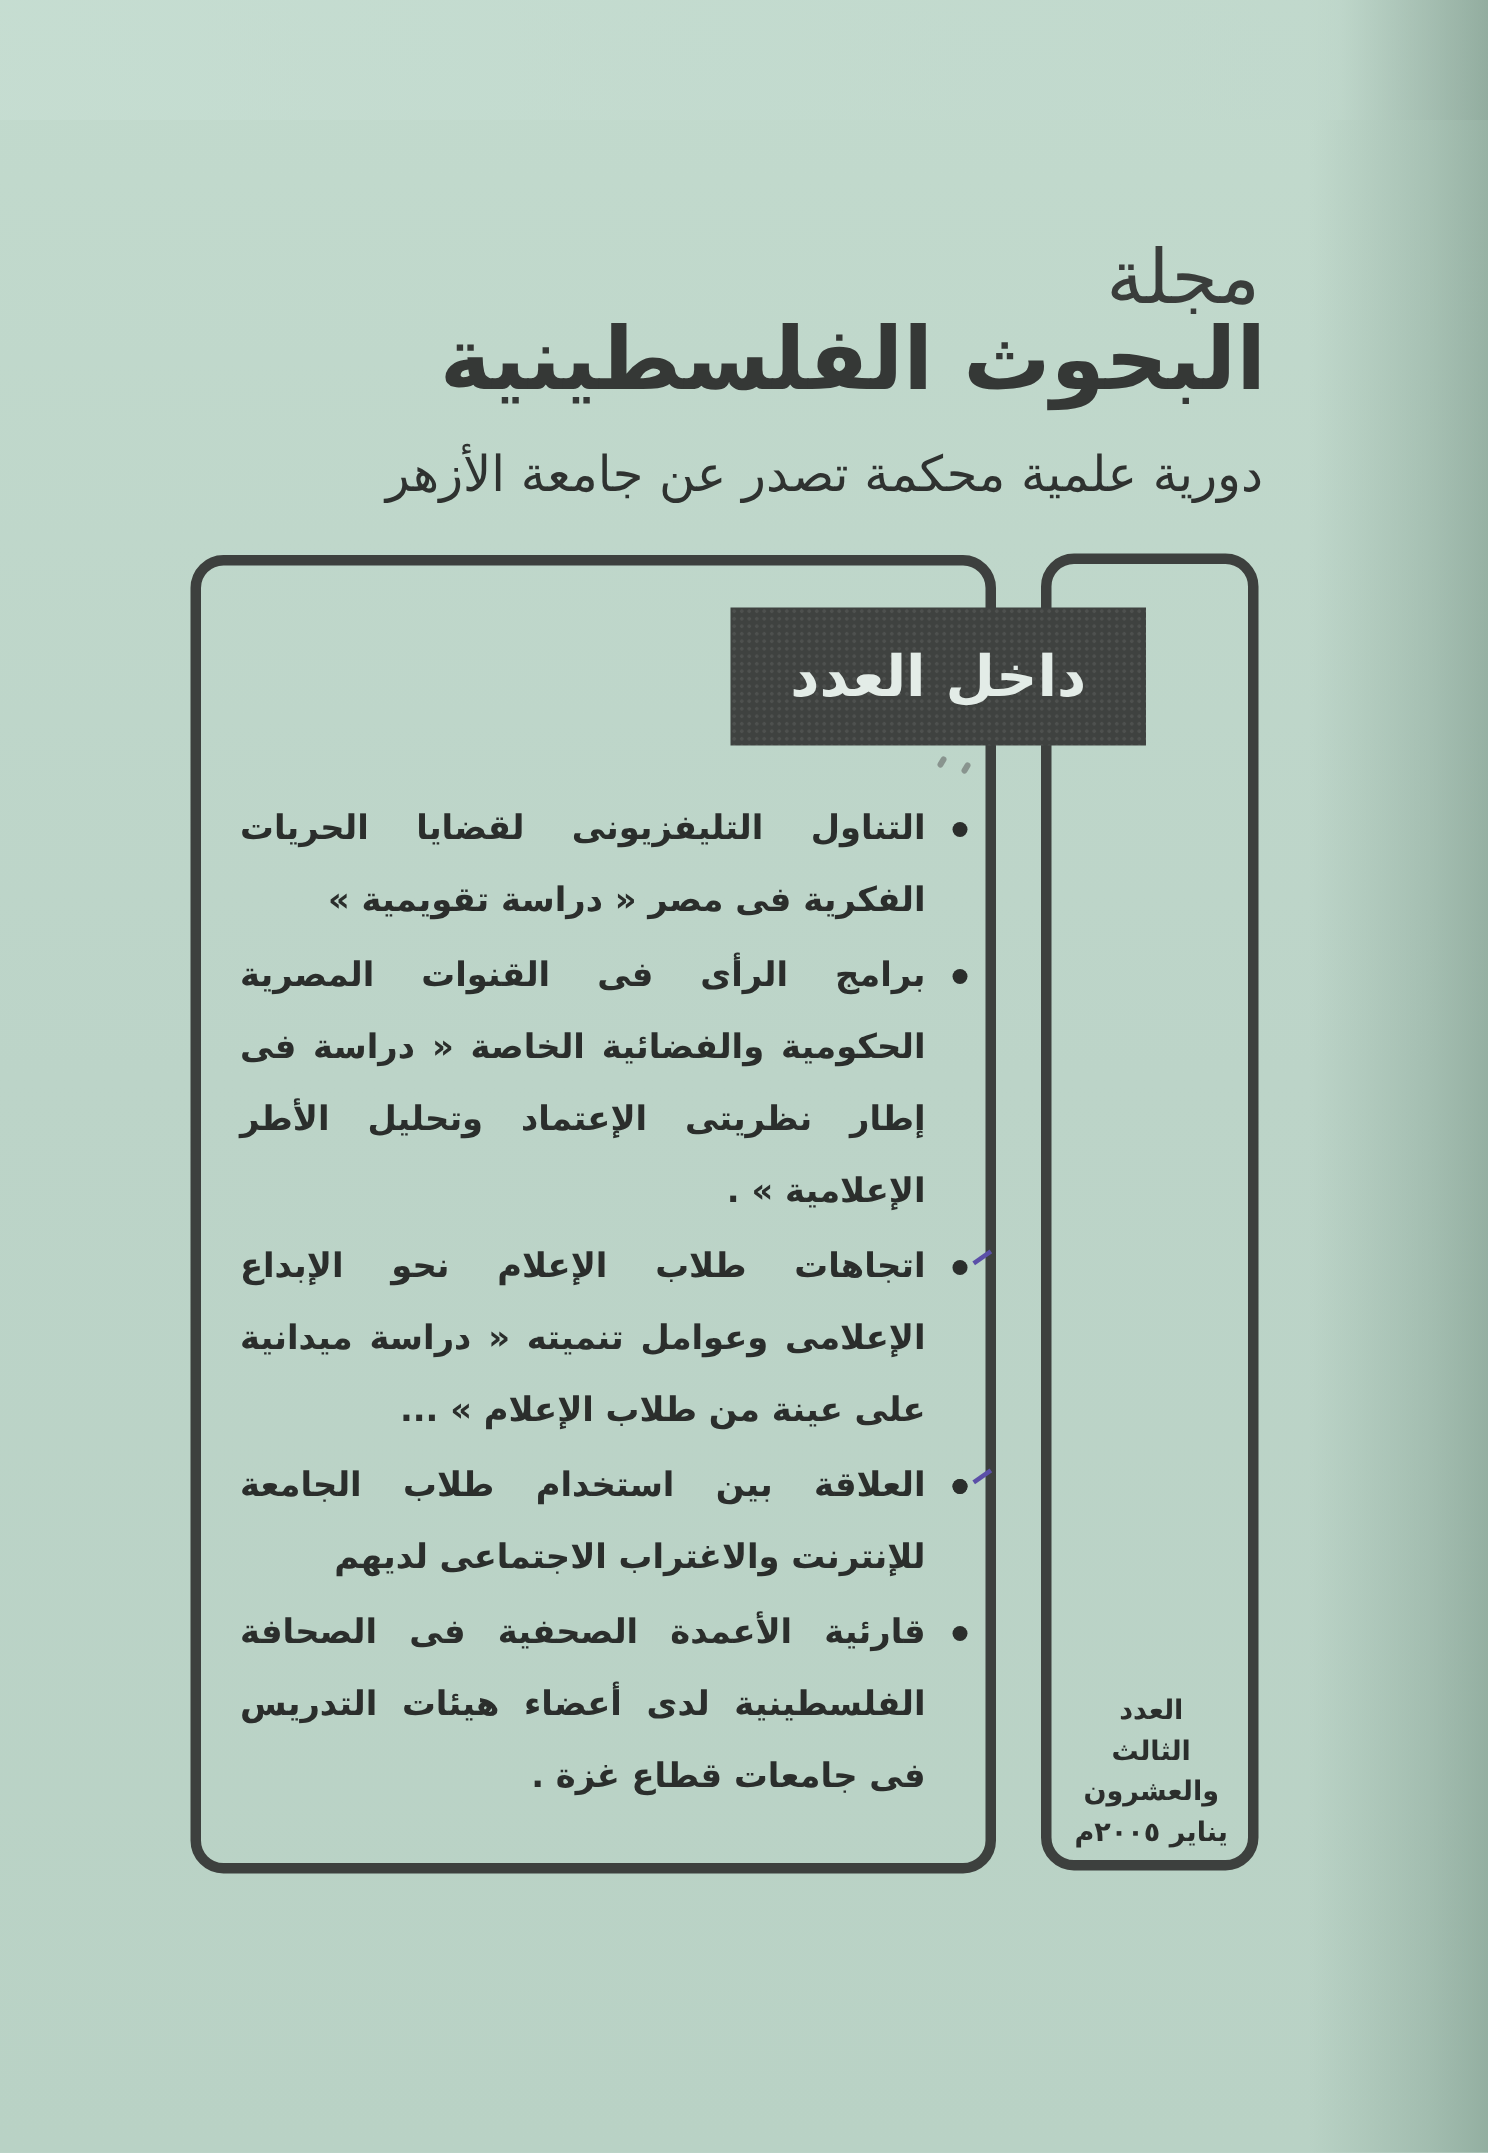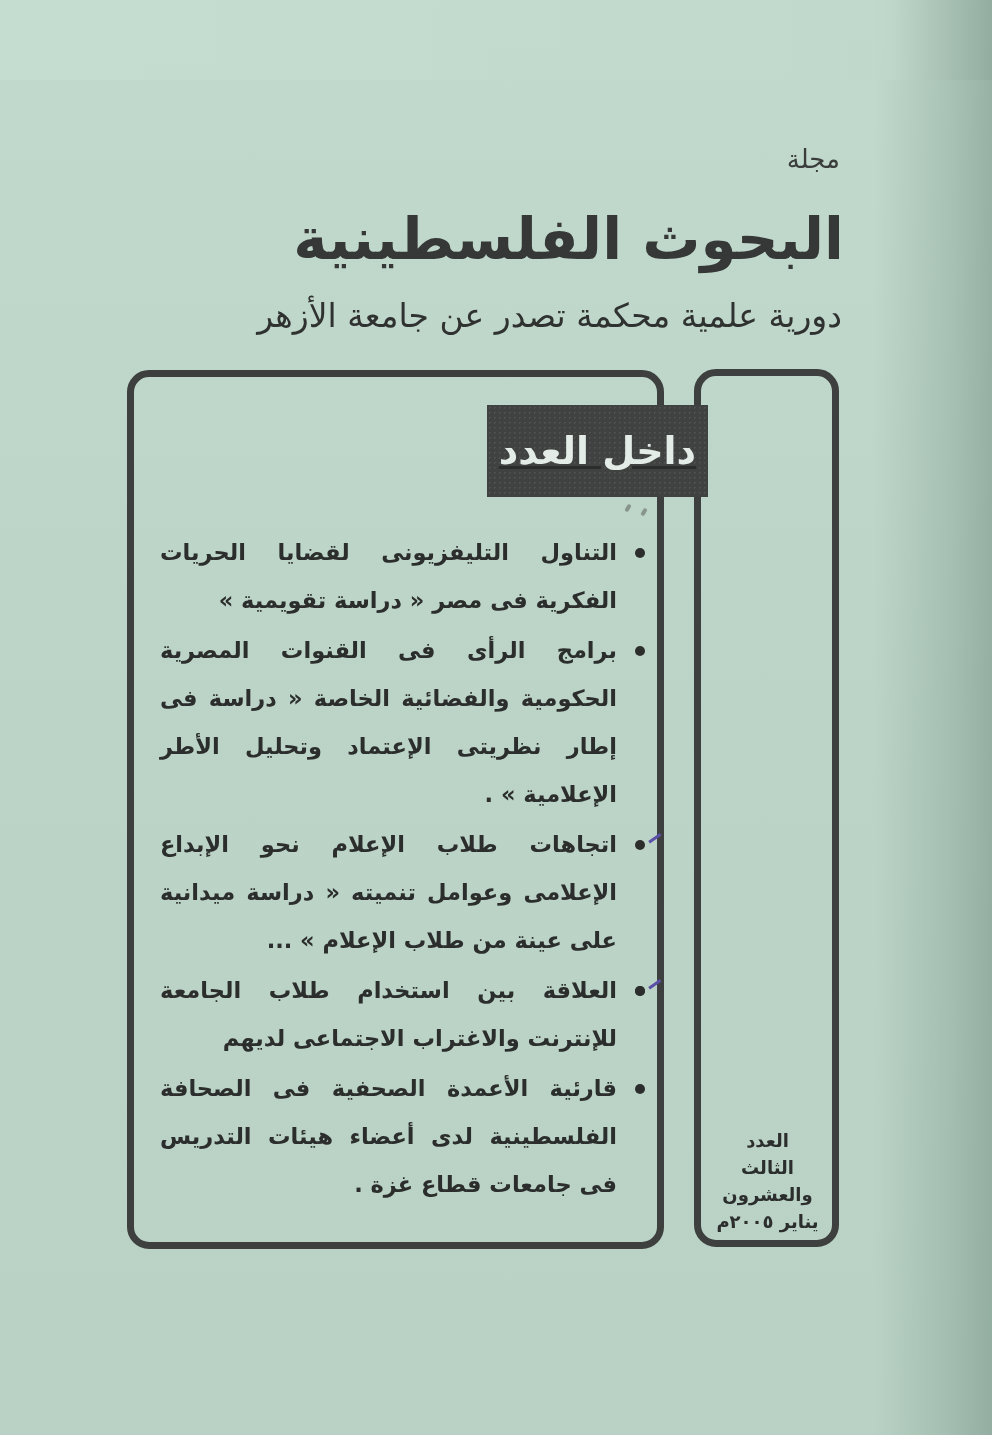--- a/index.html
+++ b/index.html
@@ -20,23 +20,23 @@
     .top-strip {
       position: absolute;
       left: 0; top: 0;
       width: 992px; height: 80px;
       background: linear-gradient(90deg, #c8dfd4 0%, #c0d8cc 90%, #8fa99c 100%);
       opacity: 0.6;
     }
     .mag-label {
       position: absolute;
       right: 152px;
-      top: 144px;
-      font-family: "DejaVu Sans", sans-serif;
-      font-size: 26px;
+      top: 156px;
+      font-family: "DejaVu Sans", sans-serif;
+      font-size: 50px;
       letter-spacing: 18px;
       color: #3a3d3b;
       direction: rtl;
       font-weight: normal;
     }
     .mag-title {
       position: absolute;
       right: 148px;
       top: 205px;
       font-family: "DejaVu Sans", sans-serif;
@@ -71,29 +71,28 @@
       top: 370px;
       width: 537px;
       height: 879px;
       border: 7px solid #3d403e;
       border-radius: 22px;
     }
     .inside-banner {
       position: absolute;
       left: 487px;
       top: 405px;
-      width: 221px;
+      width: 277px;
       height: 92px;
       background: #3f4240;
       background-image: radial-gradient(rgba(255,255,255,0.08) 1px, transparent 1px);
       background-size: 5px 5px;
       display: flex;
       align-items: center;
       justify-content: center;
-      text-decoration: underline;
     }
     .inside-banner span {
       font-family: "DejaVu Sans", sans-serif;
       font-size: 38px;
       font-weight: bold;
       color: #e3ece7;
       direction: rtl;
     }
 
     .toc {

